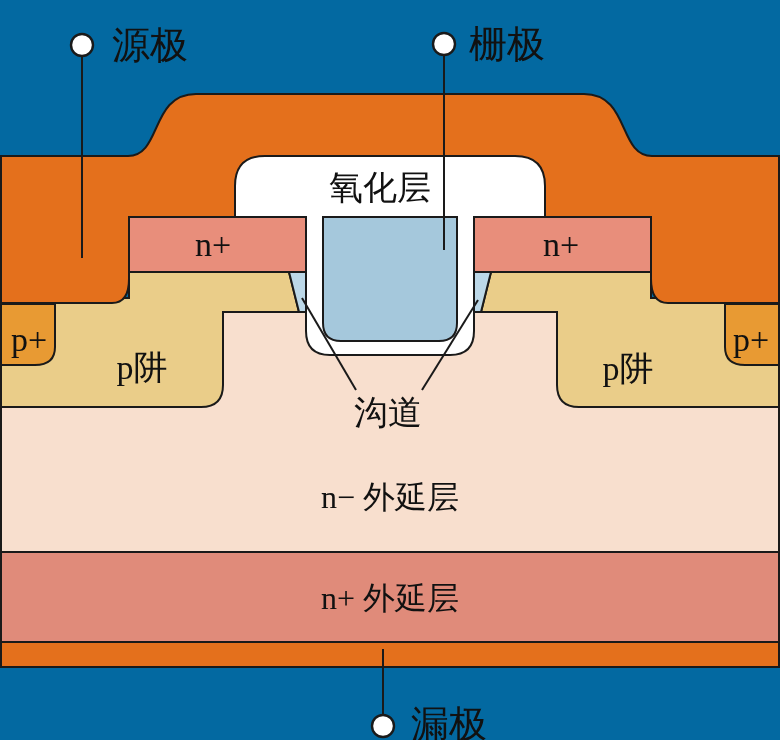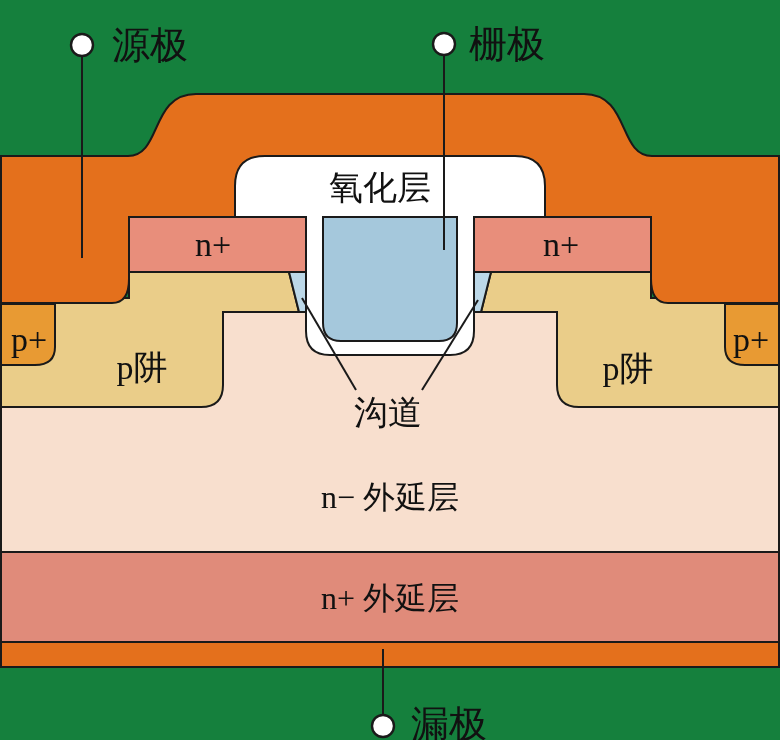--- a/index.html
+++ b/index.html
@@ -7,21 +7,21 @@
     padding: 0;
     background: #ffffff;
     width: 780px;
     height: 740px;
     overflow: hidden;
   }
   .stage {
     position: relative;
     width: 780px;
     height: 740px;
-    background: #15803d;
+    background: #0369a1;
   }
   svg { display: block; }
   .region {
     stroke: #1a1a1a;
     stroke-width: 2;
   }
   .thinline {
     stroke: #1a1a1a;
     stroke-width: 2;
     fill: none;

